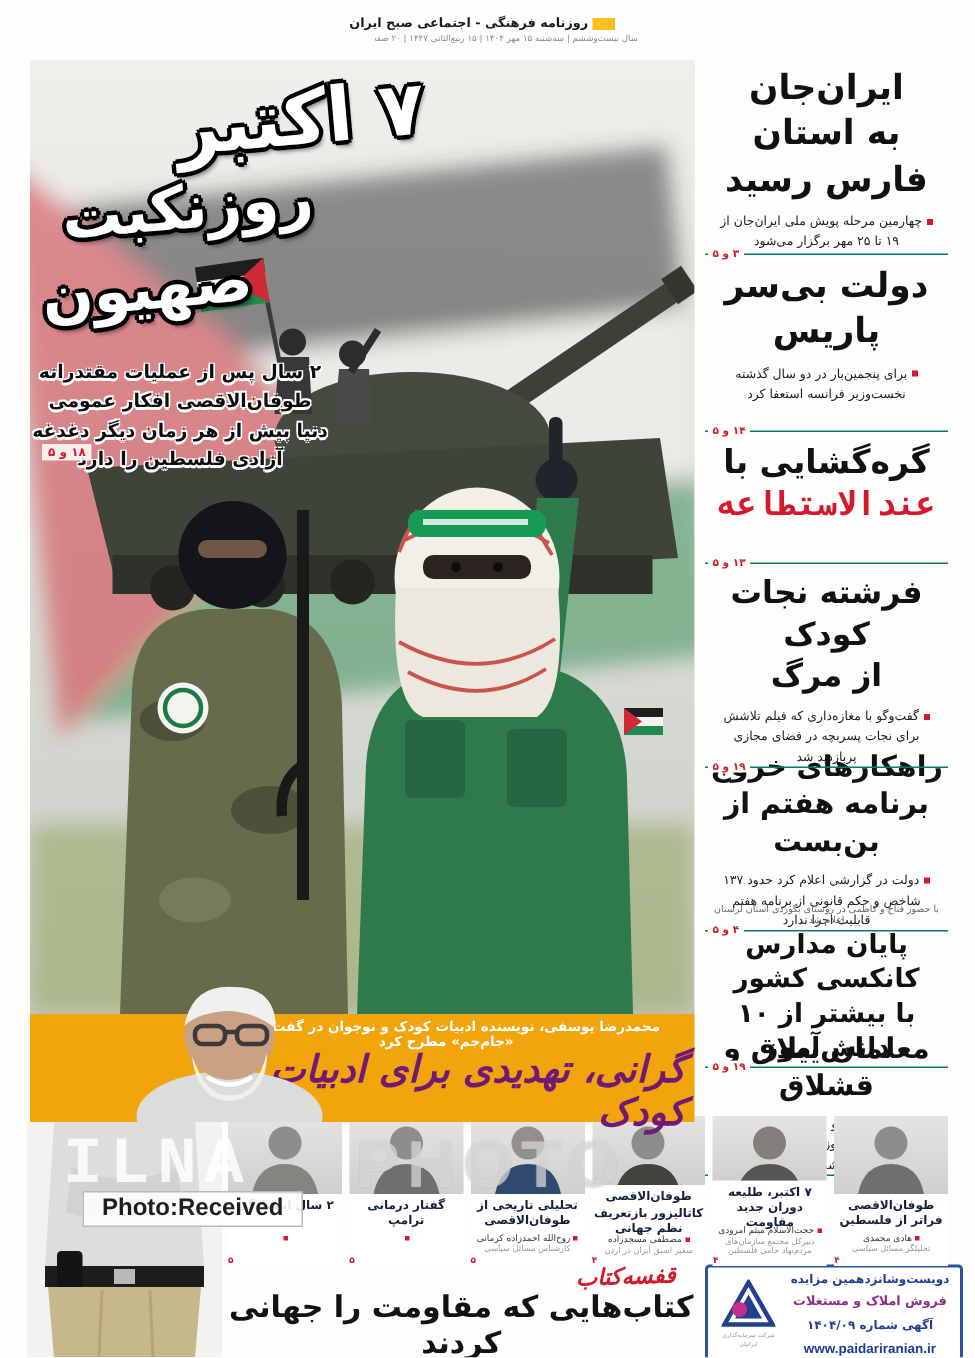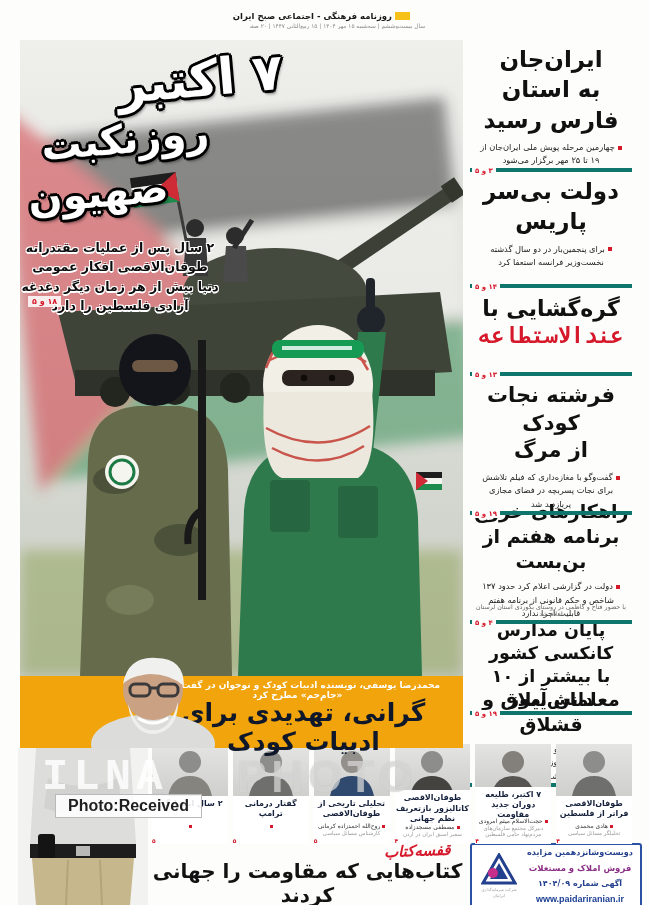--- a/index.html
+++ b/index.html
@@ -40,30 +40,30 @@
   .r0{height:132px}.r0 .rtitle{font-size:23px;}
   .r1{height:118px}.r1 .rtitle{font-size:23px;}
   .r2{height:88px}.r2 .rtitle{font-size:22px;}
   .r2 .l2{color:#d6182b;font-family:Liberation Mono, monospace;}
   .r3{height:117px}.r3 .rtitle{font-size:21px;}
   .r4{height:104px}.r4 .rtitle{font-size:19px;}
   .r5{height:84px}.r5 .rtitle{font-size:17.5px;}
   .r6{height:55px}.r6 .rtitle{font-size:19px;}
   .rbullet{margin-top:6px;font-size:8.3px;color:#222;text-align:center;line-height:1.6;padding:0 10px;}
   .sq{display:inline-block;width:4px;height:4px;background:#d6182b;margin-left:3px;vertical-align:middle;}
-  .rsep{margin-top:auto;border-top:4px solid #0f766e;position:relative;height:6px;}
+  .rsep{margin-top:auto;border-top:1px solid #0f766e;position:relative;height:6px;}
   .rsep .ref{position:absolute;right:auto;left:2px;top:-5px;background:#fdfdfc;color:#d6182b;
     font-size:7px;font-weight:bold;padding:0 3px;direction:rtl;}
 
   
   .feature{position:absolute;left:20px;top:676px;width:443px;height:72px;background:#f1a40b;z-index:4;}
   .feature-kicker{position:absolute;top:4px;left:120px;right:8px;direction:rtl;text-align:center;
     color:#fff;font-size:9px;font-weight:bold;}
-  .feature-title{position:absolute;top:22px;left:130px;right:6px;direction:rtl;text-align:center;
-    color:#0f172a;font-size:25px;font-weight:900;}
+  .feature-title{position:absolute;top:22px;left:130px;right:6px;direction:rtl;text-align:right;
+    color:#701a75;font-size:25px;font-weight:900;font-style:italic;}
   .author-head{position:absolute;left:58px;bottom:0;z-index:5;}
   .feature-ref{position:absolute;left:425px;top:752px;color:#d6182b;font-size:7px;font-weight:bold;z-index:3;direction:rtl;}
 
   
   .bphoto{position:absolute;left:18px;top:748px;width:130px;height:157px;background:#f3f3f1;overflow:hidden;z-index:2;}
   .wm-agency{position:absolute;left:42px;top:752px;z-index:7;font-family:Liberation Mono, monospace;
     font-size:44px;font-weight:bold;letter-spacing:5px;color:rgba(255,255,255,.82);}
   .wm-word{position:absolute;left:237px;top:752px;z-index:7;font-family:"Liberation Sans",sans-serif;
     font-size:44px;font-weight:bold;letter-spacing:5px;color:rgba(255,255,255,.45);
     text-shadow:0 0 1px rgba(150,150,150,.6);}

